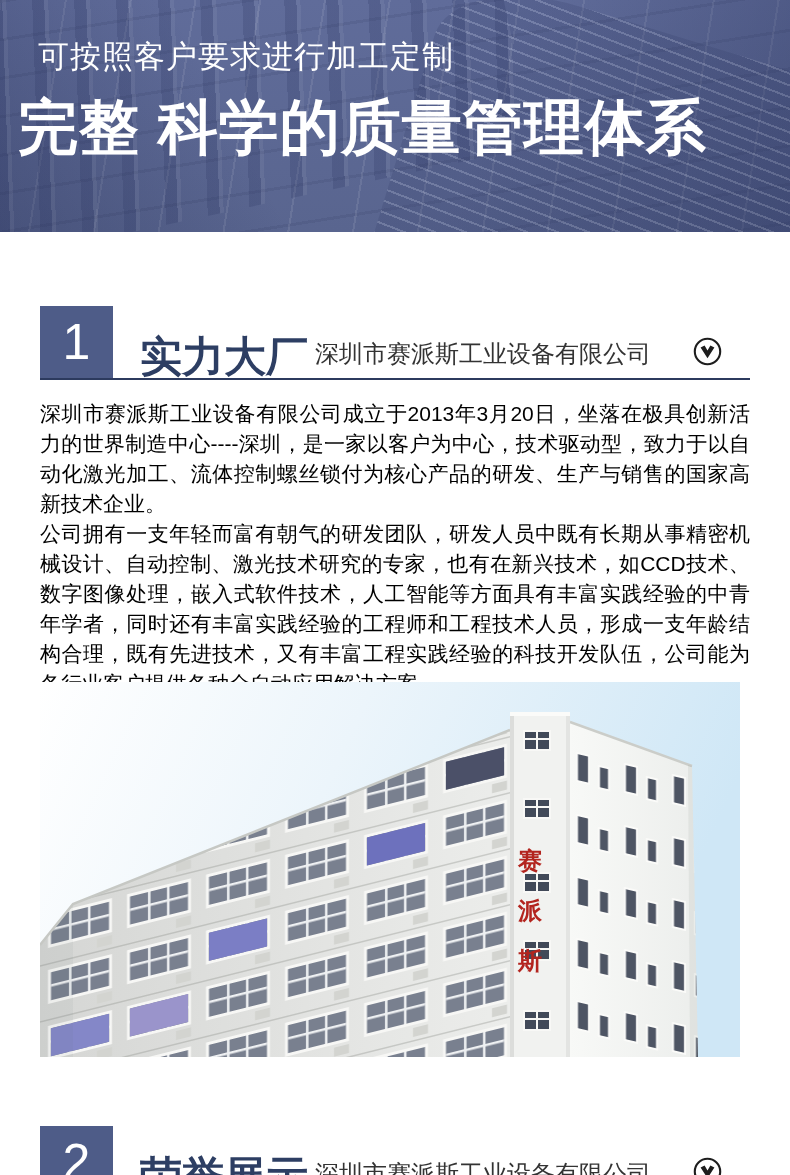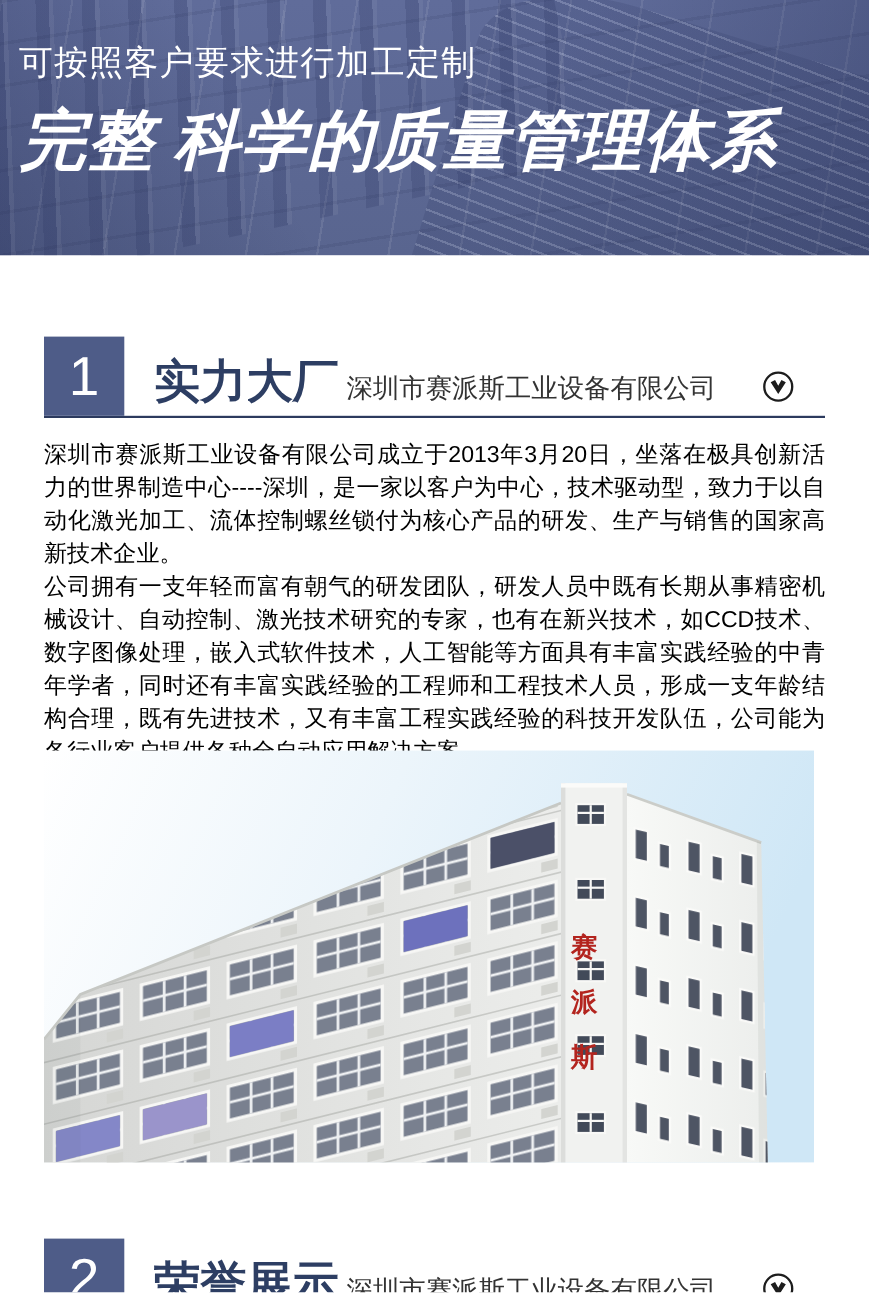--- a/index.html
+++ b/index.html
@@ -22,39 +22,39 @@
     content:"";position:absolute;right:-50px;top:26px;width:440px;height:310px;
     background:repeating-linear-gradient(4deg, rgba(238,241,250,0.15) 0 2px, rgba(47,57,100,0.20) 2px 11px);
     transform:rotate(17deg);border-top-left-radius:130px 70px;
   }
   .banner::after{
     content:"";position:absolute;left:-70px;top:-90px;width:580px;height:300px;
     background:repeating-linear-gradient(100deg, rgba(40,50,95,0.22) 0 12px, rgba(255,255,255,0.06) 12px 16px, rgba(40,50,95,0) 16px 42px);
     transform:rotate(-12deg);
   }
   .banner-tagline{
-    position:absolute;z-index:2;left:17px;top:36px;
+    position:absolute;z-index:2;left:38px;top:36px;
     font-size:31px;color:#ffffff;letter-spacing:1px;white-space:nowrap;text-align:center;
   }
   .banner-headline{
     position:absolute;z-index:2;left:18px;top:88px;
-    font-size:60px;font-weight:700;color:#ffffff;letter-spacing:1px;white-space:nowrap;font-style:italic;
+    font-size:60px;font-weight:700;color:#ffffff;letter-spacing:1px;white-space:nowrap;
   }
 
   
   .sec-block{position:absolute;left:0;width:790px;}
   .sec-head{display:flex;align-items:flex-end;margin:0 40px;height:76px;}
   .num-box{
     flex:none;width:73px;height:72px;background:#4e5c88;color:#ffffff;
     display:flex;align-items:center;justify-content:center;
     font-size:50px;line-height:1;
   }
   .sec-title{
     margin-left:27px;font-size:42px;font-weight:700;color:#2d3e63;
-    line-height:1;padding-bottom:10px;white-space:nowrap;
+    line-height:1;white-space:nowrap;
   }
   .sec-company{
     margin-left:7px;font-size:24px;color:#333333;line-height:1;
     padding-bottom:12px;white-space:nowrap;text-align:right;
   }
   .head-spacer{flex:1;}
   .expand-btn{
     flex:none;margin-right:28px;margin-bottom:12px;width:29px;height:29px;
     background:none;border:none;padding:0;cursor:pointer;display:block;
   }

